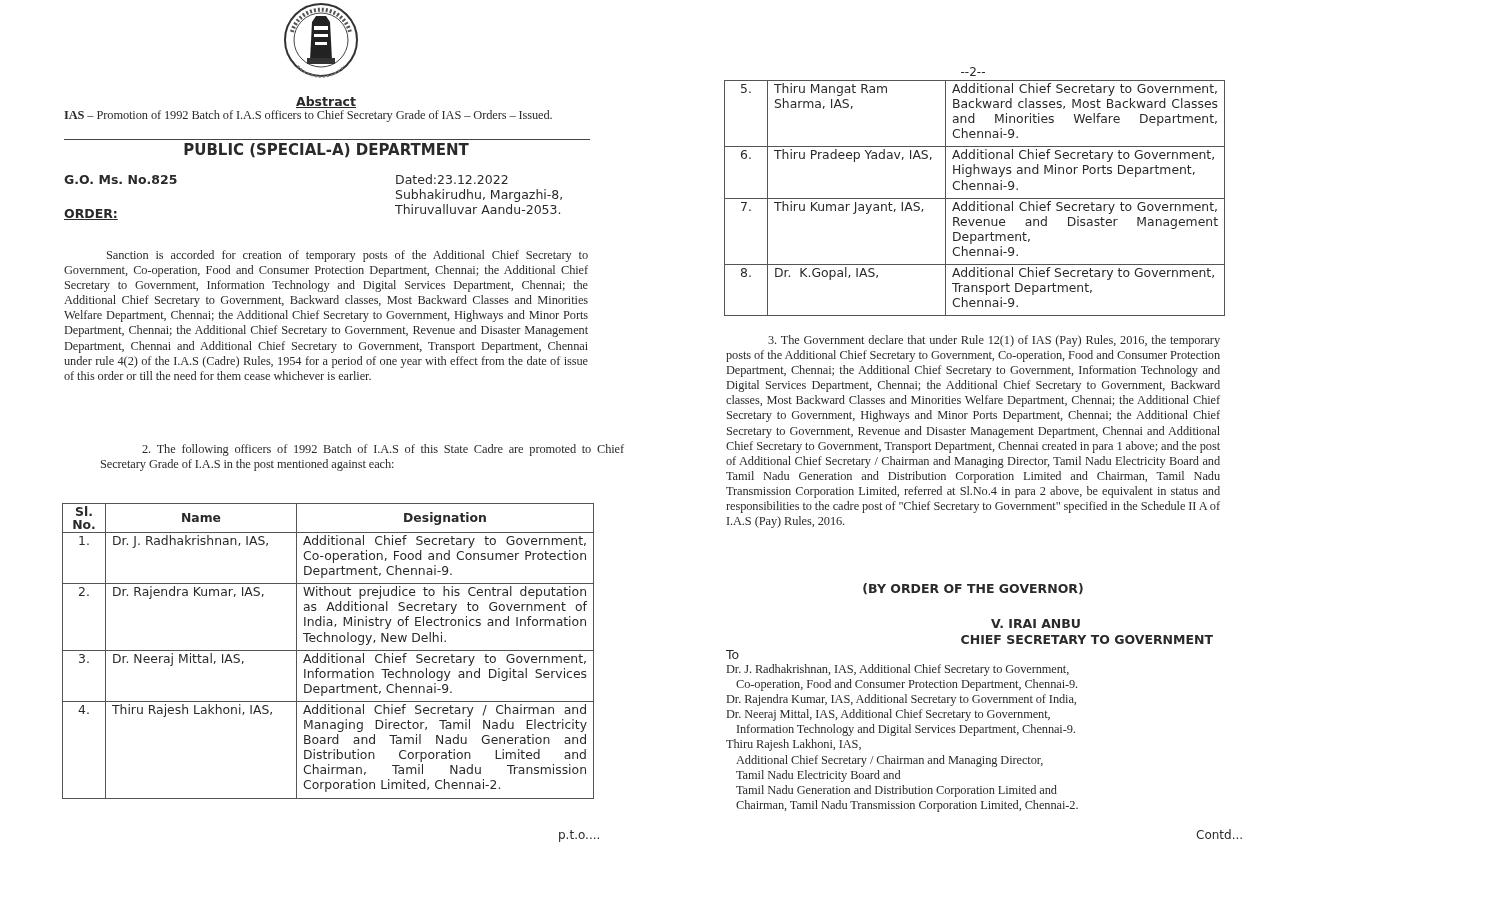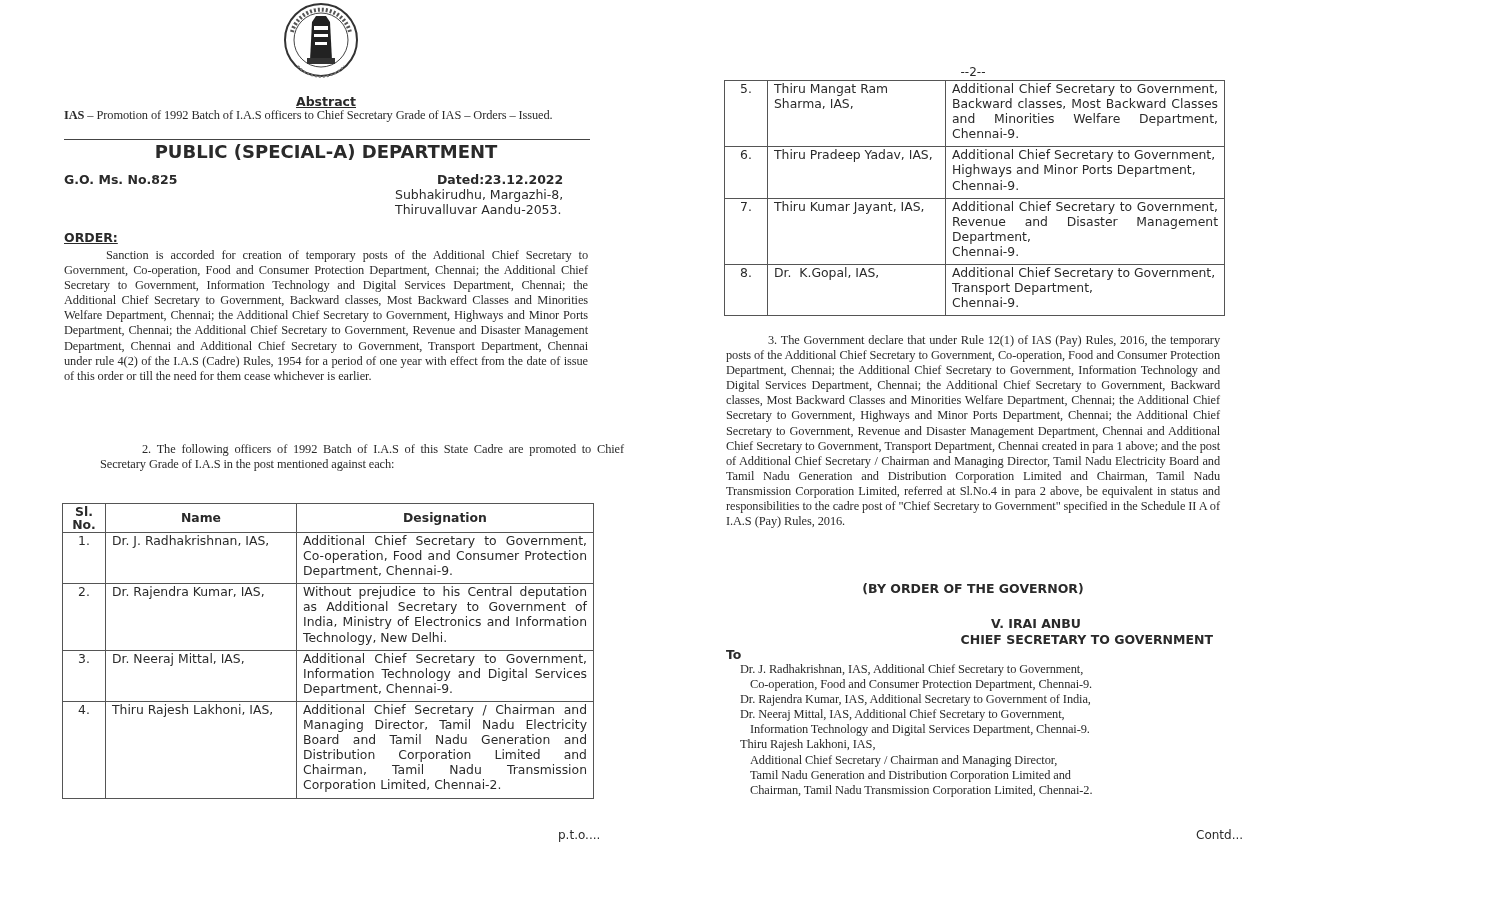--- a/index.html
+++ b/index.html
@@ -15,47 +15,47 @@
   .indent { text-indent: 42px; }
   .bold { font-weight: bold; }
 
   
   .emblem { position: absolute; left: 216px; top: 2px; width: 82px; height: 78px; }
 
   .abstract-title { position: absolute; top: 94px; left: 0; width: 524px; text-align: center;
     font-weight: bold; text-decoration: underline; font-size: 12.5px; }
   .abstract-sub { position: absolute; top: 108px; left: 0; width: 524px; }
   .rule { position: absolute; top: 139px; left: 0; width: 526px; border-top: 1.5px solid #444; }
-  .dept { position: absolute; top: 141px; left: 0; width: 524px; text-align: center; font-weight: bold; font-size: 18px; }
+  .dept { position: absolute; top: 141px; left: 0; width: 524px; text-align: center; font-weight: bold; font-size: 15px; }
   .gono { position: absolute; top: 172px; left: 0; font-weight: bold; font-size: 12.5px; }
   .dated { position: absolute; top: 172px; left: 331px; font-size: 12.5px; line-height: 15.1px; }
-  .dated .d1 { font-weight: bold; text-align: right; }
-  .order { position: absolute; top: 230px; left: 0; font-weight: bold; text-decoration: underline; font-size: 12.5px; }
+  .dated .d1 { font-weight: normal; }
+  .order { position: absolute; top: 206px; left: 0; font-weight: bold; text-decoration: underline; font-size: 12.5px; }
   .para1 { position: absolute; top: 248px; left: 0; width: 524px; }
   .para2 { position: absolute; top: 442px; left: 0; width: 524px; margin-left: 36px; }
 
   table.officers { border-collapse: collapse; position: absolute; font-size: 12.4px; line-height: 15.1px; }
   table.officers td, table.officers th { border: 1.6px solid #555; vertical-align: top; padding: 0 6px 5px 6px; }
   table.officers th { font-weight: bold; vertical-align: middle; padding: 1px 4px; }
   .t1 { top: 503px; left: -2px; width: 532px; }
   .t2 { top: 80px; left: -2px; width: 501px; }
   .c-sl { width: 30px; text-align: center; }
   .c-name { width: 178px; }
   .t2 .c-name { width: 165px; }
   .c-des { text-align: justify; }
 
   .pto { position: absolute; top: 828px; left: 494px; font-size: 12px; text-align: center; }
 
   .pagenum { position: absolute; top: 65px; left: 0; width: 494px; text-align: center; font-size: 12px; }
   .para3 { position: absolute; top: 333px; left: 0; width: 494px; }
   .byorder { position: absolute; top: 581px; left: 0; width: 494px; text-align: center; font-weight: bold; font-size: 12.5px; }
   .signer { position: absolute; top: 616px; left: 0; width: 487px; text-align: right; font-weight: bold; font-size: 12.5px; line-height: 15.6px; }
   .signer .name { padding-right: 132px; }
-  .to { position: absolute; top: 647px; left: 0; font-weight: bold; font-size: 12.5px; }
-  .recipients { position: absolute; top: 662px; left: 14px; width: 500px; }
+  .to { position: absolute; top: 647px; left: 0; font-weight: normal; font-size: 12.5px; }
+  .recipients { position: absolute; top: 662px; left: 0; width: 500px; }
   .recipients .rl { white-space: nowrap; }
   .recipients .sub { padding-left: 10px; }
   .contd { position: absolute; top: 828px; left: 470px; font-size: 12px; }
 </style>
 </head>
 <body>
 
 <div class="page p1">
 
   <svg class="emblem" viewBox="0 0 82 78">
@@ -180,19 +180,20 @@
     <div>
       <div class="rl">Dr. Rajendra Kumar, IAS, Additional Secretary to Government of India,</div>
     </div>
     <div>
       <div class="rl">Dr. Neeraj Mittal, IAS, Additional Chief Secretary to Government,</div>
       <div class="rl sub">Information Technology and Digital Services Department, Chennai-9.</div>
     </div>
     <div>
       <div class="rl">Thiru Rajesh Lakhoni, IAS,</div>
       <div class="rl sub">Additional Chief Secretary / Chairman and Managing Director,</div>
+      <div class="rl sub">Tamil Nadu Electricity Board and</div>
       <div class="rl sub">Tamil Nadu Generation and Distribution Corporation Limited and</div>
       <div class="rl sub">Chairman, Tamil Nadu Transmission Corporation Limited, Chennai-2.</div>
     </div>
   </div>
 
   <div class="contd">Contd...</div>
 </div>
 
 </body></html>

